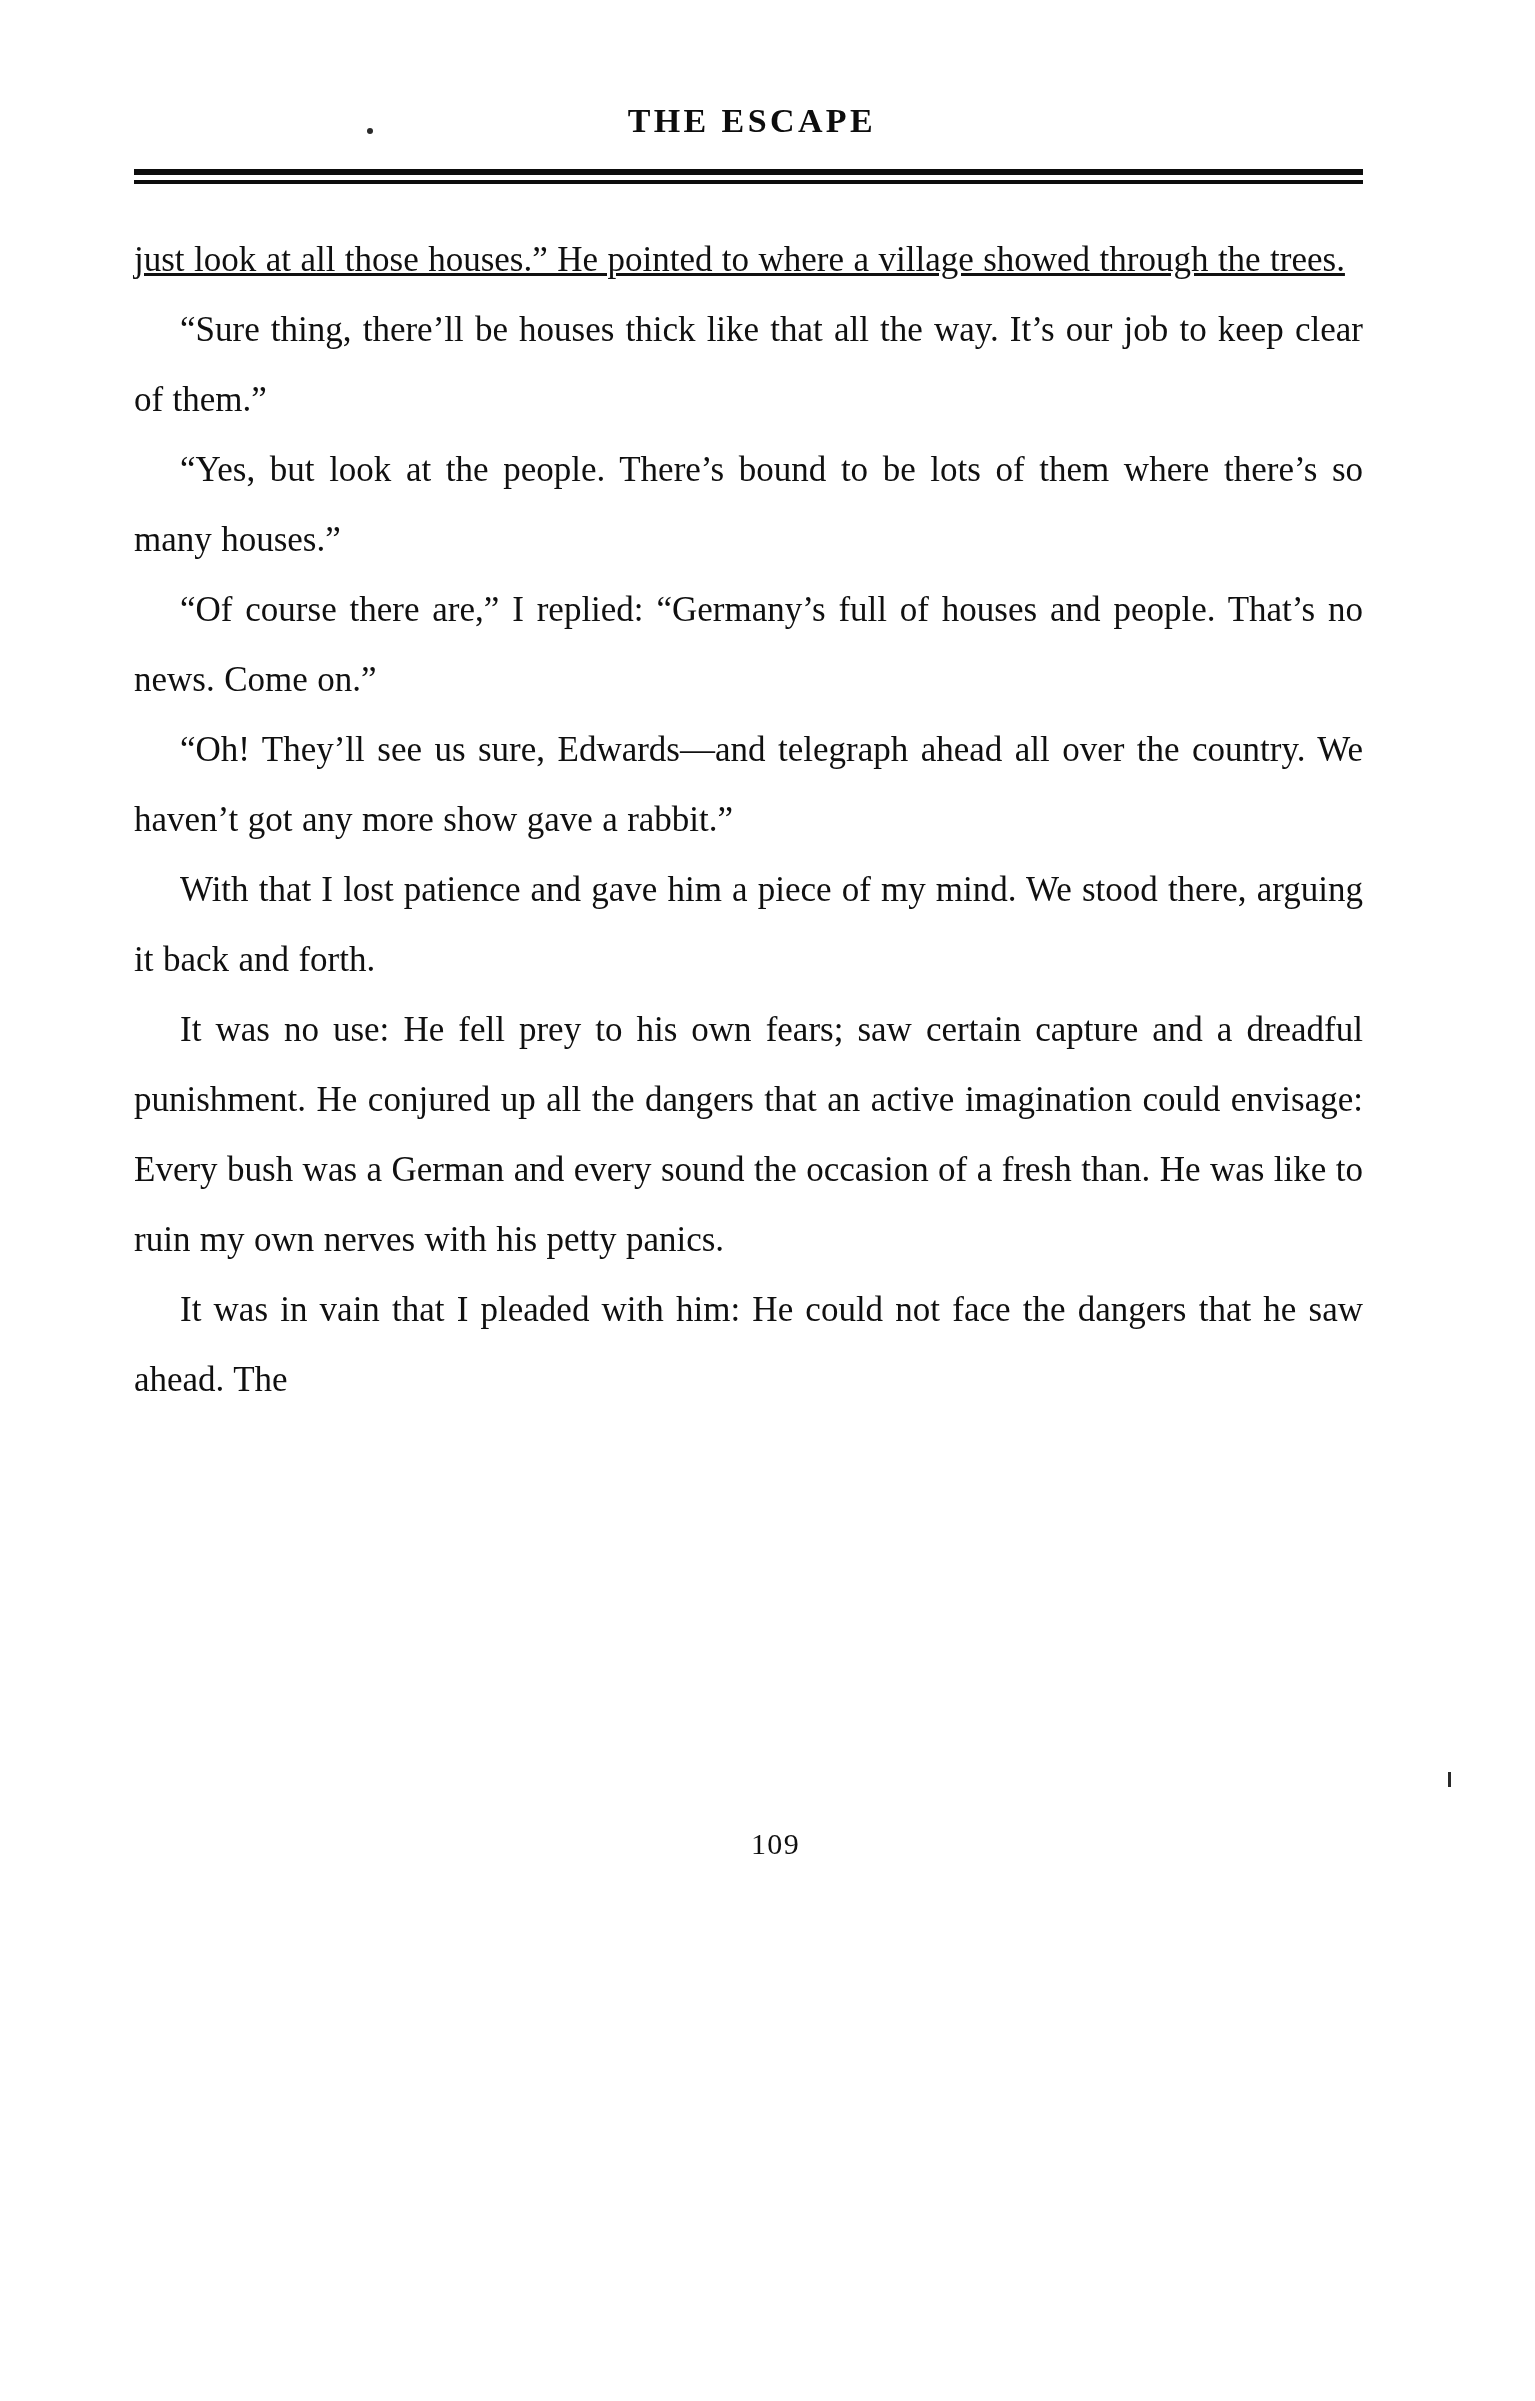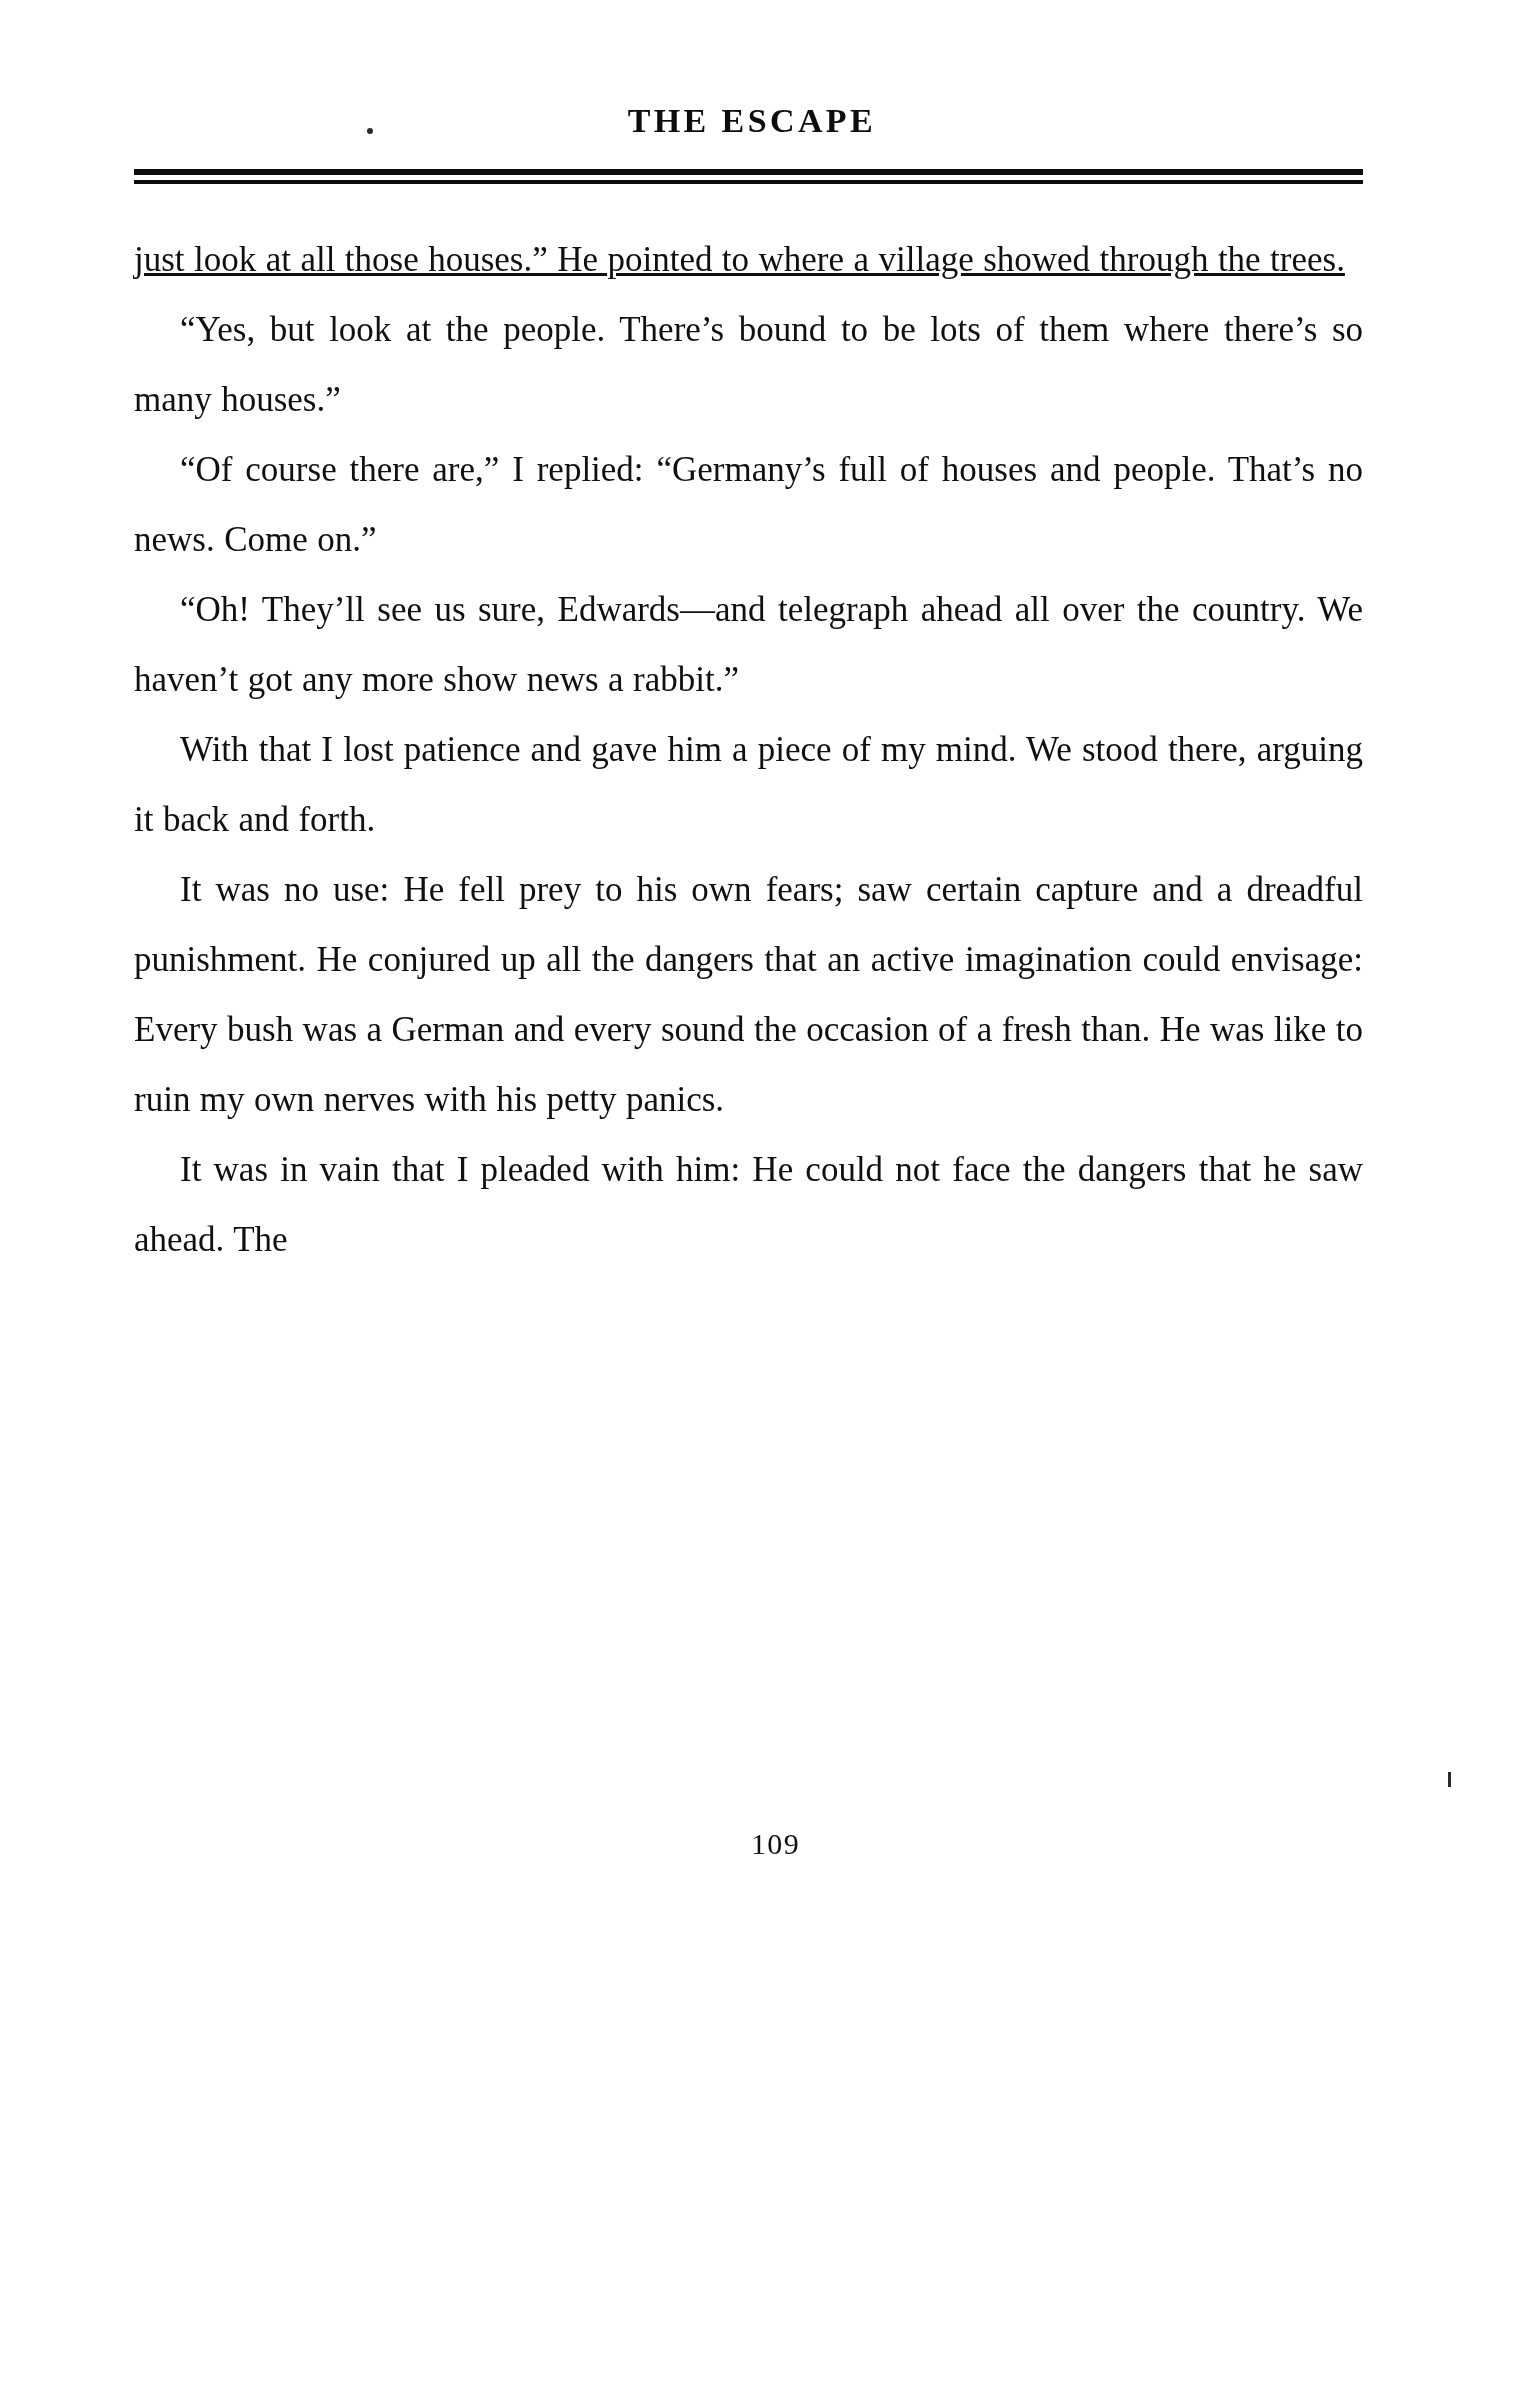--- a/index.html
+++ b/index.html
@@ -109,23 +109,24 @@
 
     <div class="running-head">THE ESCAPE</div>
 
     <div class="rule-group">
       <div class="rule-thick"></div>
       <div class="rule-gap"></div>
       <div class="rule-thin"></div>
     </div>
 
     <p class="body-par no-indent">just look at all those houses.”   He pointed to where a village showed through the trees.</p>
+    <p class="body-par">“Sure thing, there’ll be houses thick like that all the way.   It’s our job to keep clear of them.”</p>
     <p class="body-par">“Yes, but look at the people.   There’s bound to be lots of them where there’s so many houses.”</p>
     <p class="body-par">“Of course there are,” I replied:   “Germany’s full of houses and people.   That’s no news.   Come on.”</p>
-    <p class="body-par">“Oh!   They’ll see us sure, Edwards—and telegraph ahead all over the country.   We haven’t got any more show news a rabbit.”</p>
+    <p class="body-par">“Oh!   They’ll see us sure, Edwards—and telegraph ahead all over the country.   We haven’t got any more show gave a rabbit.”</p>
     <p class="body-par">With that I lost patience and gave him a piece of my mind.   We stood there, arguing it back and forth.</p>
     <p class="body-par">It was no use:   He fell prey to his own fears; saw certain capture and a dreadful punishment. He conjured up all the dangers that an active imagination could envisage:   Every bush was a German and every sound the occasion of a fresh than. He was like to ruin my own nerves with his petty panics.</p>
     <p class="body-par">It was in vain that I pleaded with him:   He could not face the dangers that he saw ahead.   The</p>
 
   </div>
 
   <div class="head-dot"></div>
   <div class="stray-mark"></div>
 
   <div class="folio">109</div>

